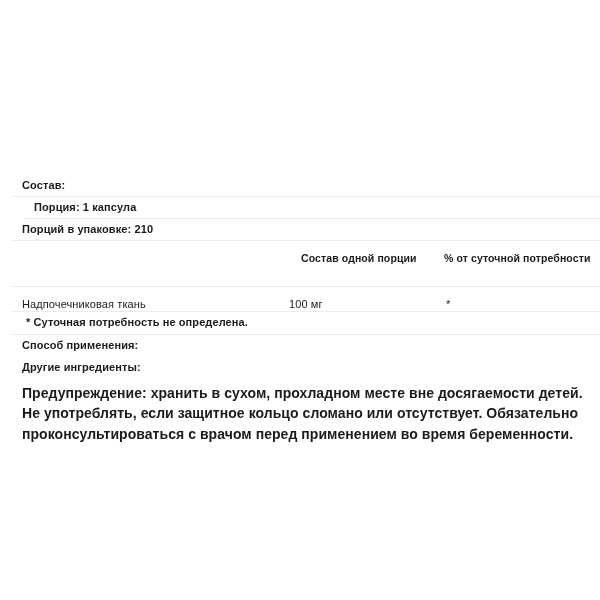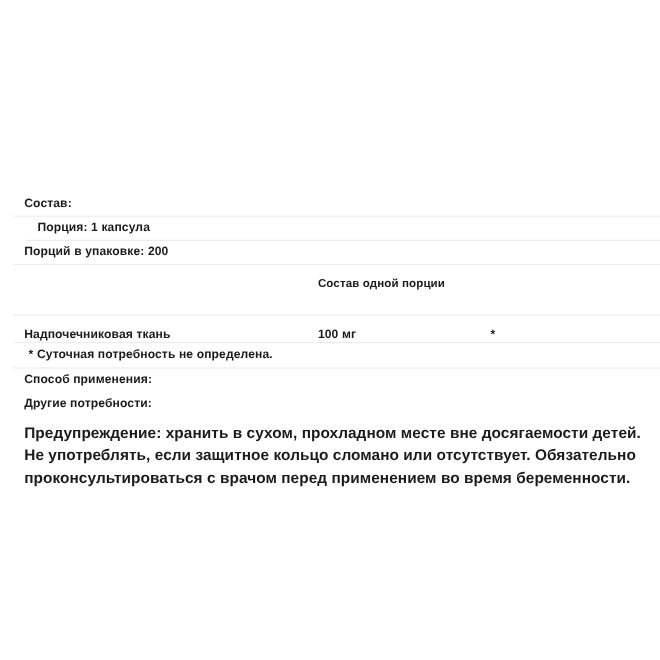--- a/index.html
+++ b/index.html
@@ -63,31 +63,31 @@
     padding-top: 10px;
   }
   .th {
     position: absolute;
     font-size: 10.5px;
     font-weight: 700;
     line-height: 1.45;
     letter-spacing: 0.1px;
     top: 10px;
   }
-  .th-amount { left: 277px; width: 140px; }
+  .th-amount { left: 289px; width: 140px; }
   .th-dv     { left: 432px; width: 150px; }
 
   
   .tr-ing {
     height: 25px;
   }
   .cell {
     position: absolute;
     font-size: 11px;
-    font-weight: 700;
+    font-weight: 400;
     line-height: 1.25;
     letter-spacing: 0.1px;
     white-space: nowrap;
     margin-top: 12px;
   }
   .c-name   { left: 10px; }
   .c-amount { left: 277px; }
   .c-dv     { left: 434px; }
 
   
@@ -142,42 +142,43 @@
 
   <div class="row r-sostav">
     <span class="row-label">Состав:</span>
   </div>
 
   <div class="row r-portion">
     <span class="row-label">Порция: 1 капсула</span>
   </div>
 
   <div class="row r-portions">
-    <span class="row-label">Порций в упаковке: 200</span>
+    <span class="row-label">Порций в упаковке: 210</span>
   </div>
 
   <div class="row thead">
     <span class="th th-amount">Состав одной порции</span>
+    <span class="th th-dv">% от суточной потребности</span>
   </div>
 
   <div class="row tr-ing">
     <span class="cell c-name">Надпочечниковая ткань</span>
     <span class="cell c-amount">100 мг</span>
     <span class="cell c-dv">*</span>
   </div>
 
   <div class="row r-note">
     <span class="note-text">* Суточная потребность не определена.</span>
   </div>
 
   <div class="block b-usage">
     <span class="block-label">Способ применения:</span>
   </div>
 
   <div class="block b-other">
-    <span class="block-label">Другие потребности:</span>
+    <span class="block-label">Другие ингредиенты:</span>
   </div>
 
   <div class="block b-warning">
     <span class="warning-text">Предупреждение: хранить в сухом, прохладном месте вне досягаемости детей. Не употреблять, если защитное кольцо сломано или отсутствует. Обязательно проконсультироваться с врачом перед применением во время беременности.</span>
   </div>
 
 </div>
 
 </body></html>

